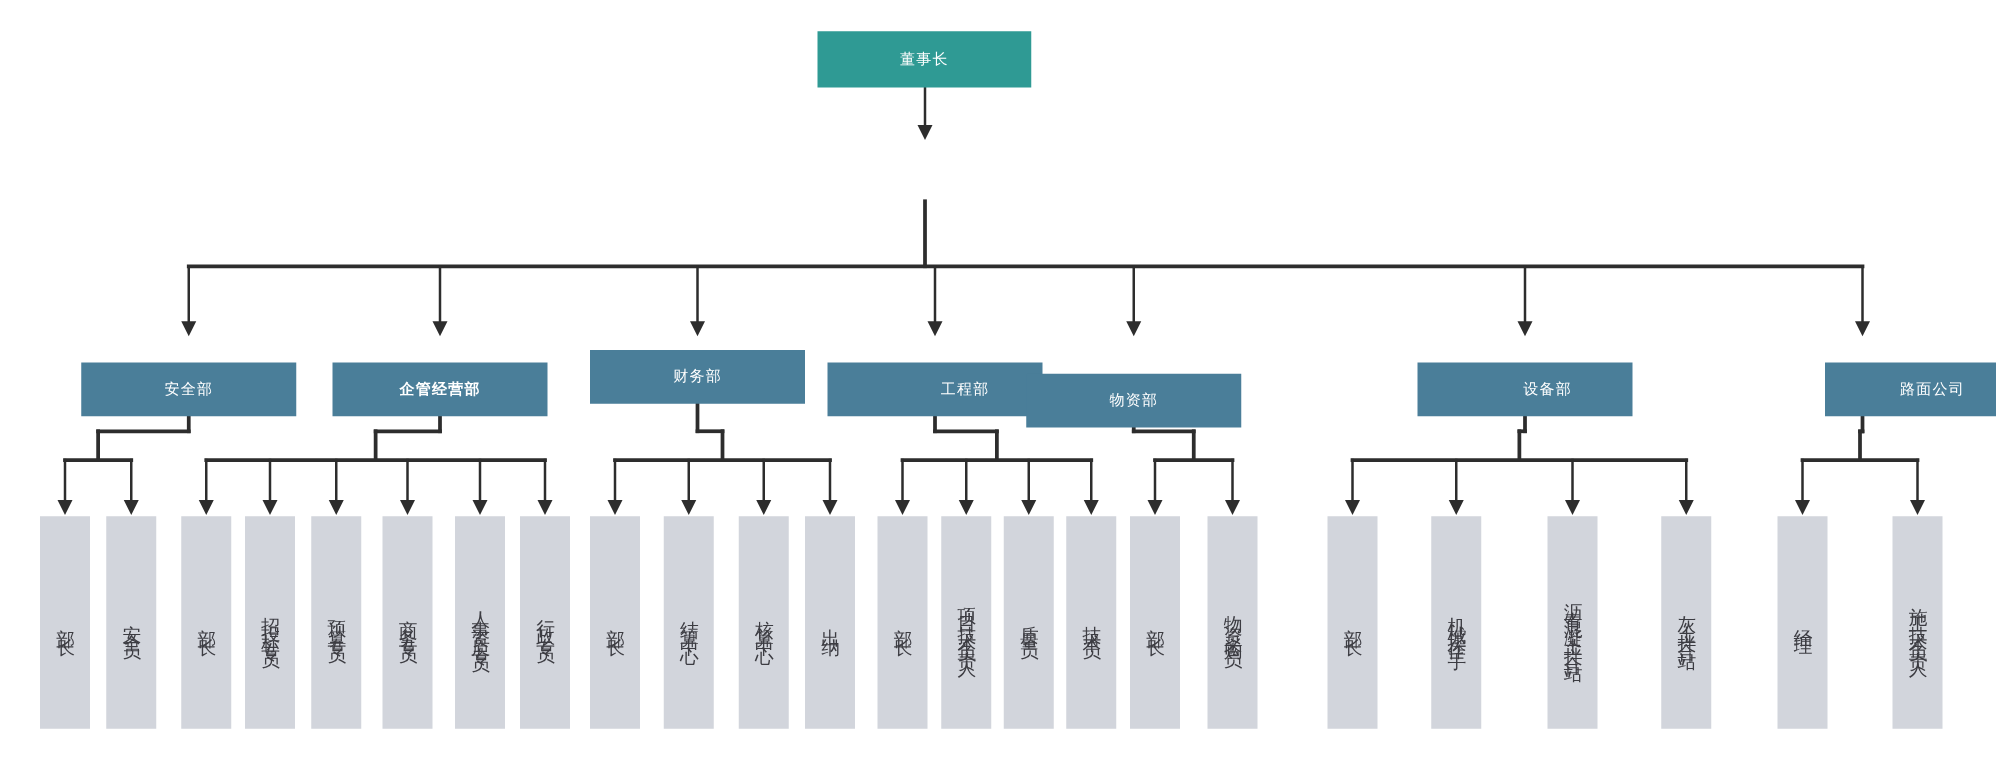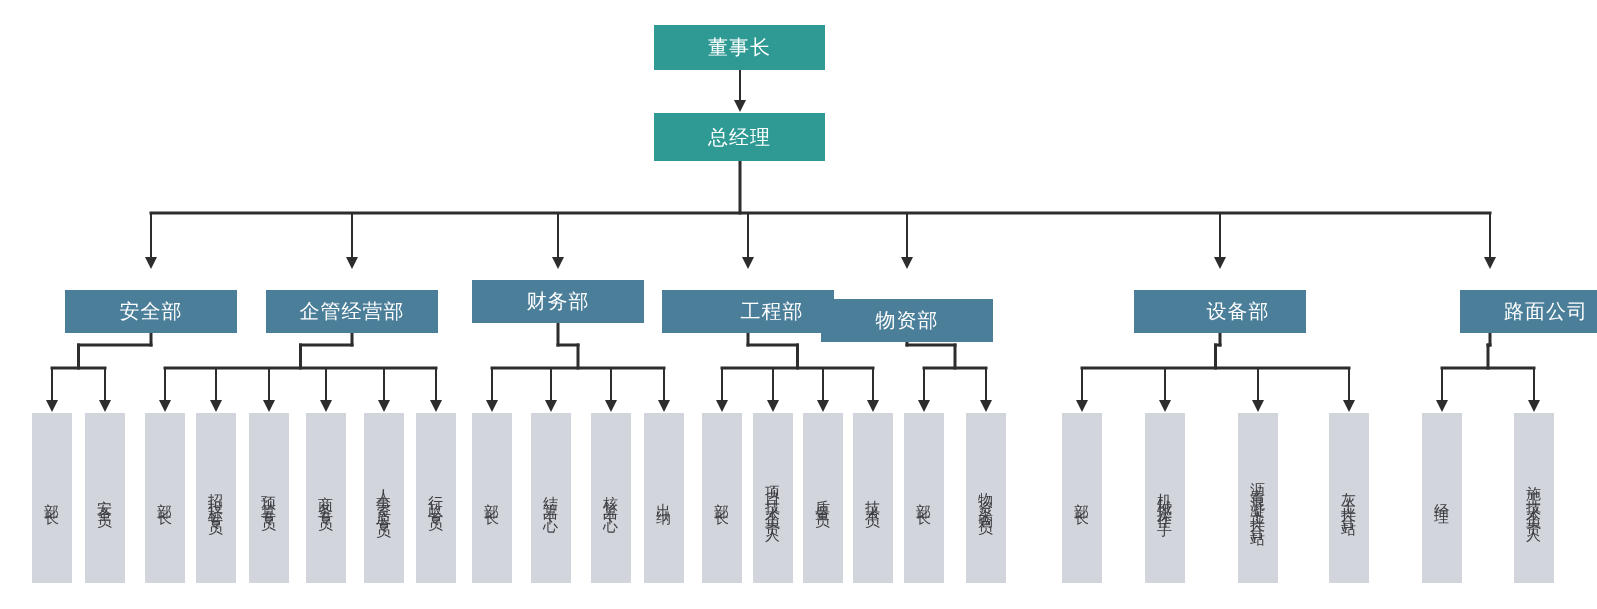--- a/index.html
+++ b/index.html
@@ -17,21 +17,21 @@
     display: flex;
     align-items: center;
     justify-content: center;
     box-sizing: border-box;
     z-index: 1;
   }
   .box.top   { background: var(--teal, #2f9a94); }
   .box.dept  { background: var(--blue, #4a7e99); margin-top: 20px; }
   .box.top .lbl, .box.dept .lbl {
     color: var(--boxtext, #ffffff);
-    font-size: 20px;
+    font-size: 12px;
     letter-spacing: 1px;
     white-space: nowrap;
   }
   .box.leaf { background: var(--gray, #d2d5dc); }
   .box.leaf .lbl {
     color: var(--leaftext, #3c3c42);
     font-size: 15px;
     line-height: 1;
     writing-mode: vertical-rl;
     text-orientation: upright;
@@ -137,35 +137,32 @@
       <line x1="1442" y1="368" x2="1442" y2="402" stroke="#2d2d2d" stroke-width="2" stroke-linecap="square"></line>
       <polygon points="1436,400 1448,400 1442,412" fill="#2d2d2d"></polygon>
       <line x1="1534" y1="368" x2="1534" y2="402" stroke="#2d2d2d" stroke-width="2" stroke-linecap="square"></line>
       <polygon points="1528,400 1540,400 1534,412" fill="#2d2d2d"></polygon>
     </svg>
 
   <div class="box top" id="chairman-box" style="left: 654px; top: 25px; width: 171px; height: 45px;">
     <span class="lbl">董事长</span>
   </div>
 
-  <div class="box top" id="gm-box" style="left: 654px; top: 113px; width: 171px; height: 48px;">
-    <span class="lbl">总经理</span>
-  </div>
 
   <div id="nodes">
       <div class="box dept" style="left: 65px; top: 270px; width: 172px; height: 43px;">
         <span class="lbl">安全部</span>
       </div>
       <div class="box leaf" style="left: 32px; top: 413px; width: 40px; height: 170px;">
         <span class="lbl">部长</span>
       </div>
       <div class="box leaf" style="left: 85px; top: 413px; width: 40px; height: 170px;">
         <span class="lbl">安全员</span>
       </div>
-      <div class="box dept" style="left: 266px; top: 270px; width: 172px; height: 43px;">
+      <div class="box dept" style="left: 266px; top: 270px; width: 172px; height: 43px; font-weight: bold;">
         <span class="lbl">企管经营部</span>
       </div>
       <div class="box leaf" style="left: 145px; top: 413px; width: 40px; height: 170px;">
         <span class="lbl">部长</span>
       </div>
       <div class="box leaf" style="left: 196px; top: 413px; width: 40px; height: 170px;">
         <span class="lbl">招投标专员</span>
       </div>
       <div class="box leaf" style="left: 249px; top: 413px; width: 40px; height: 170px;">
         <span class="lbl">预算专员</span>

